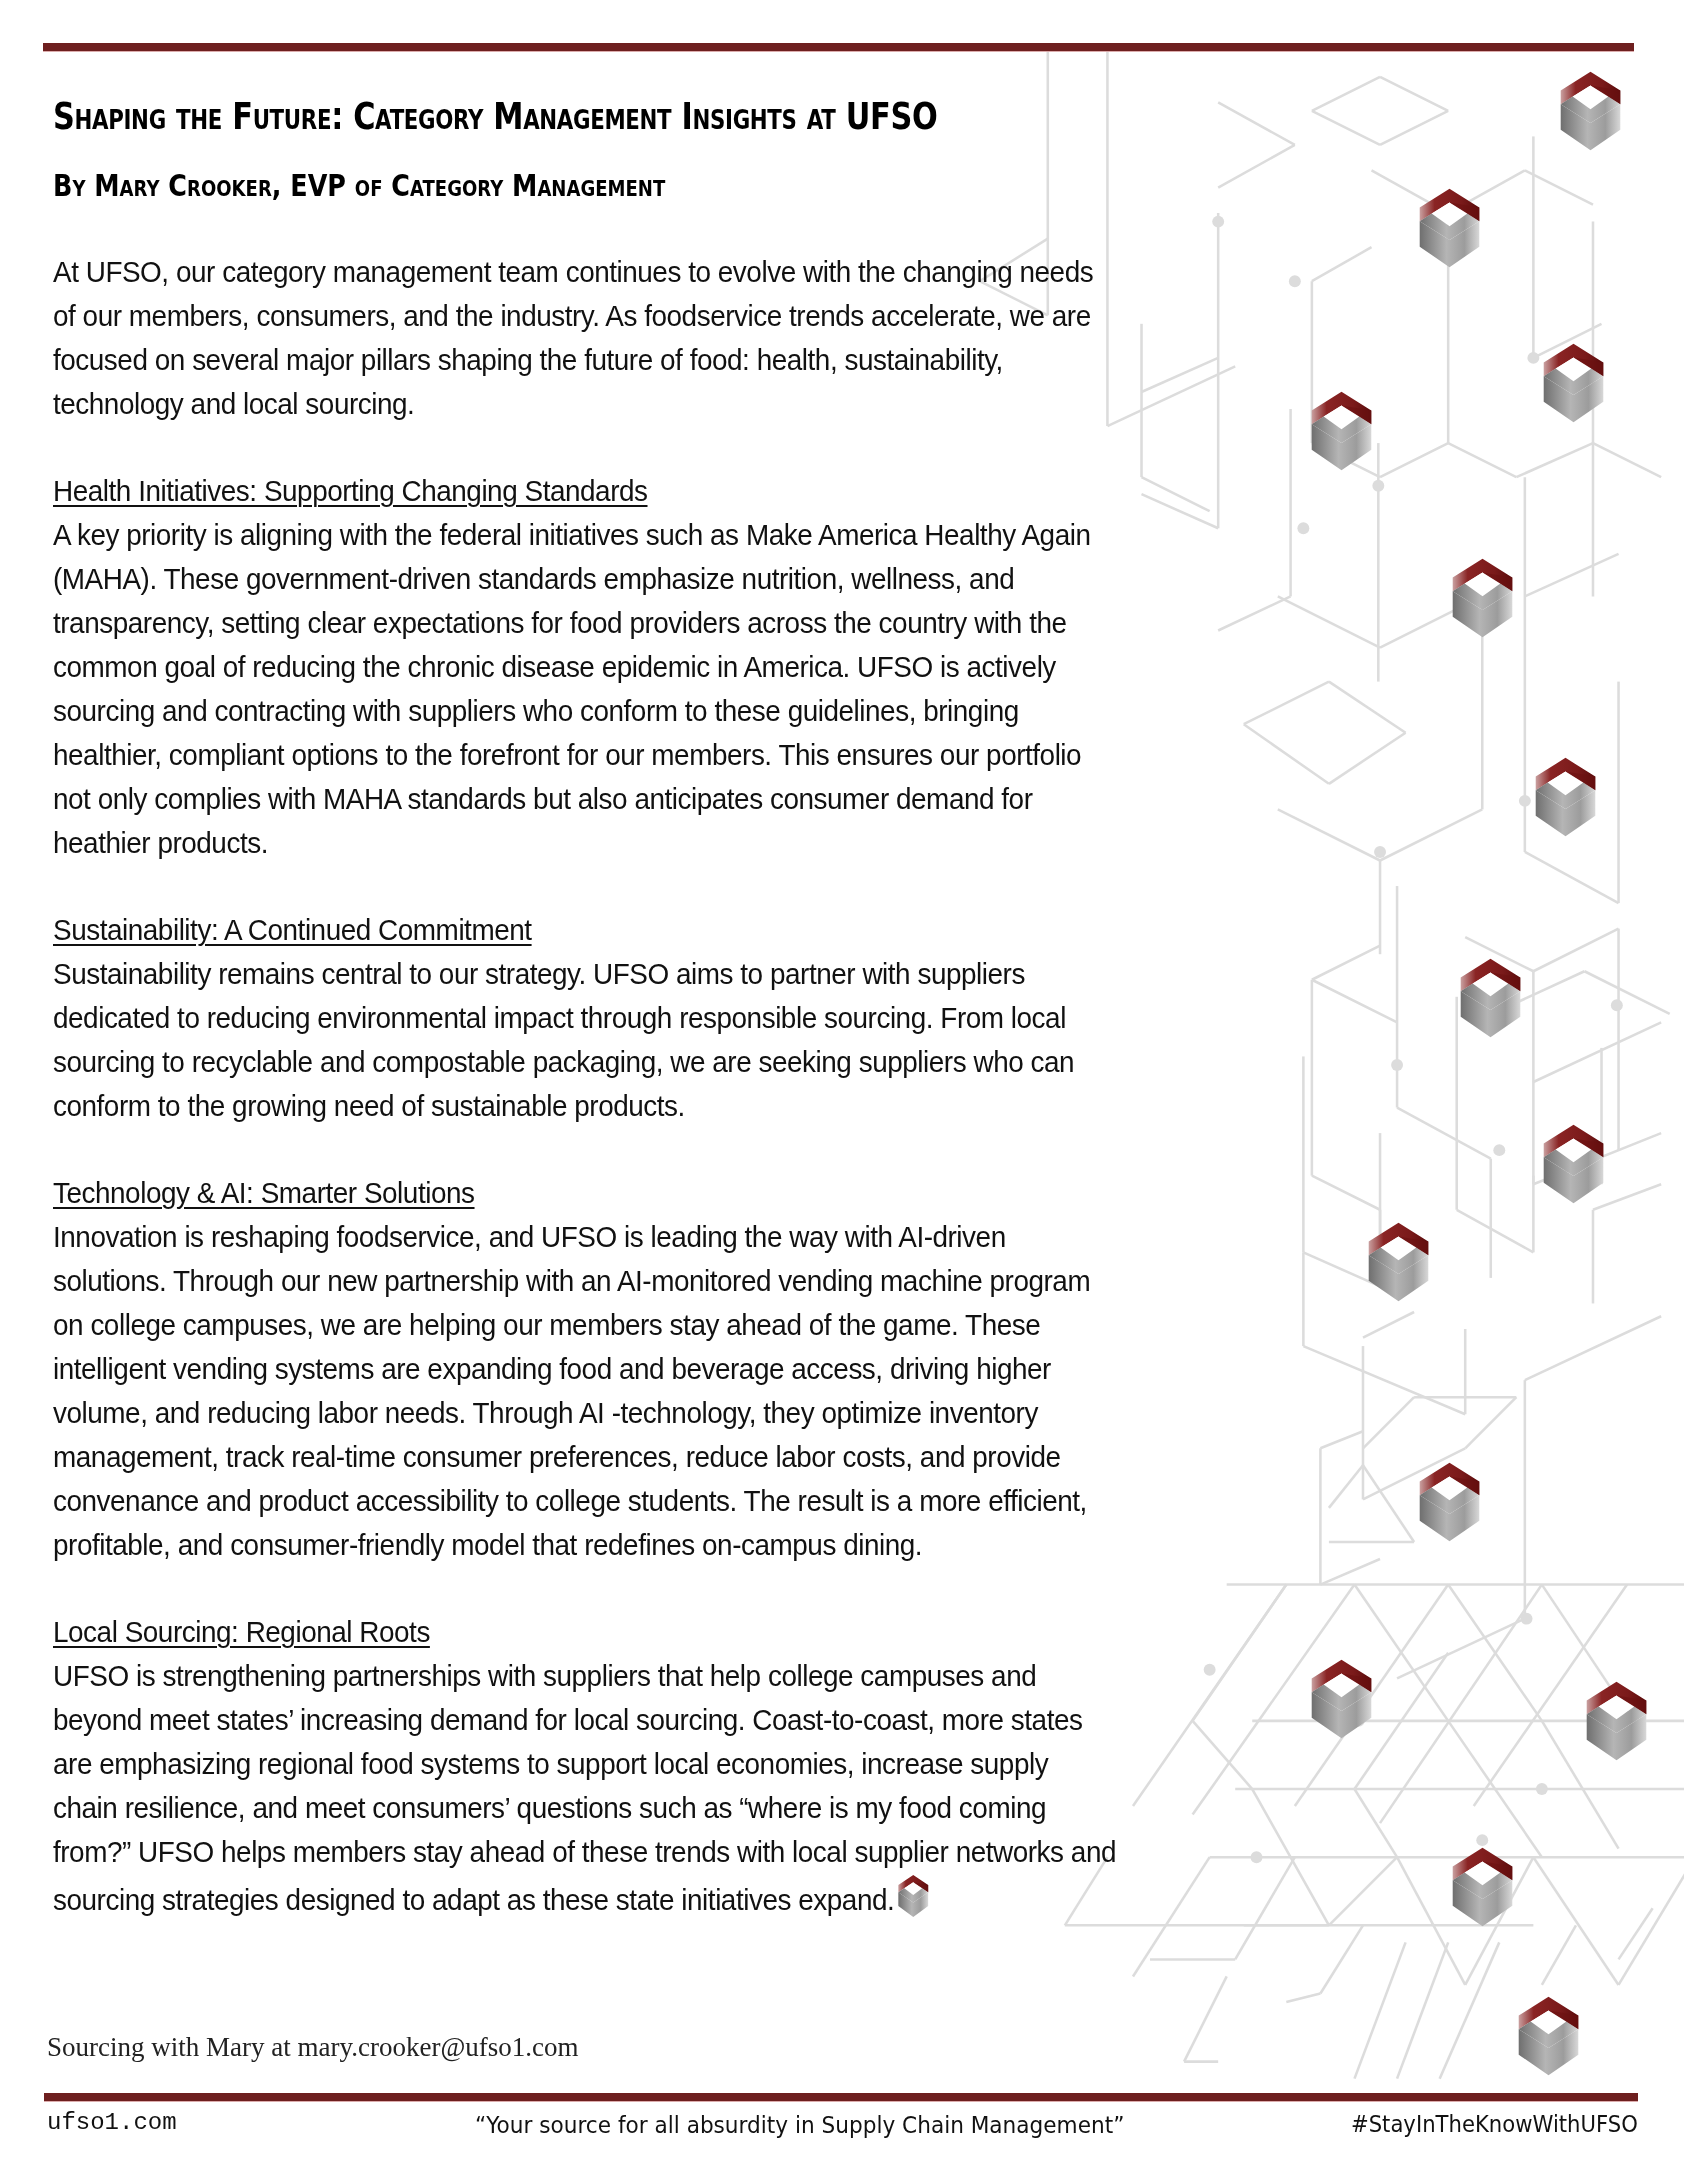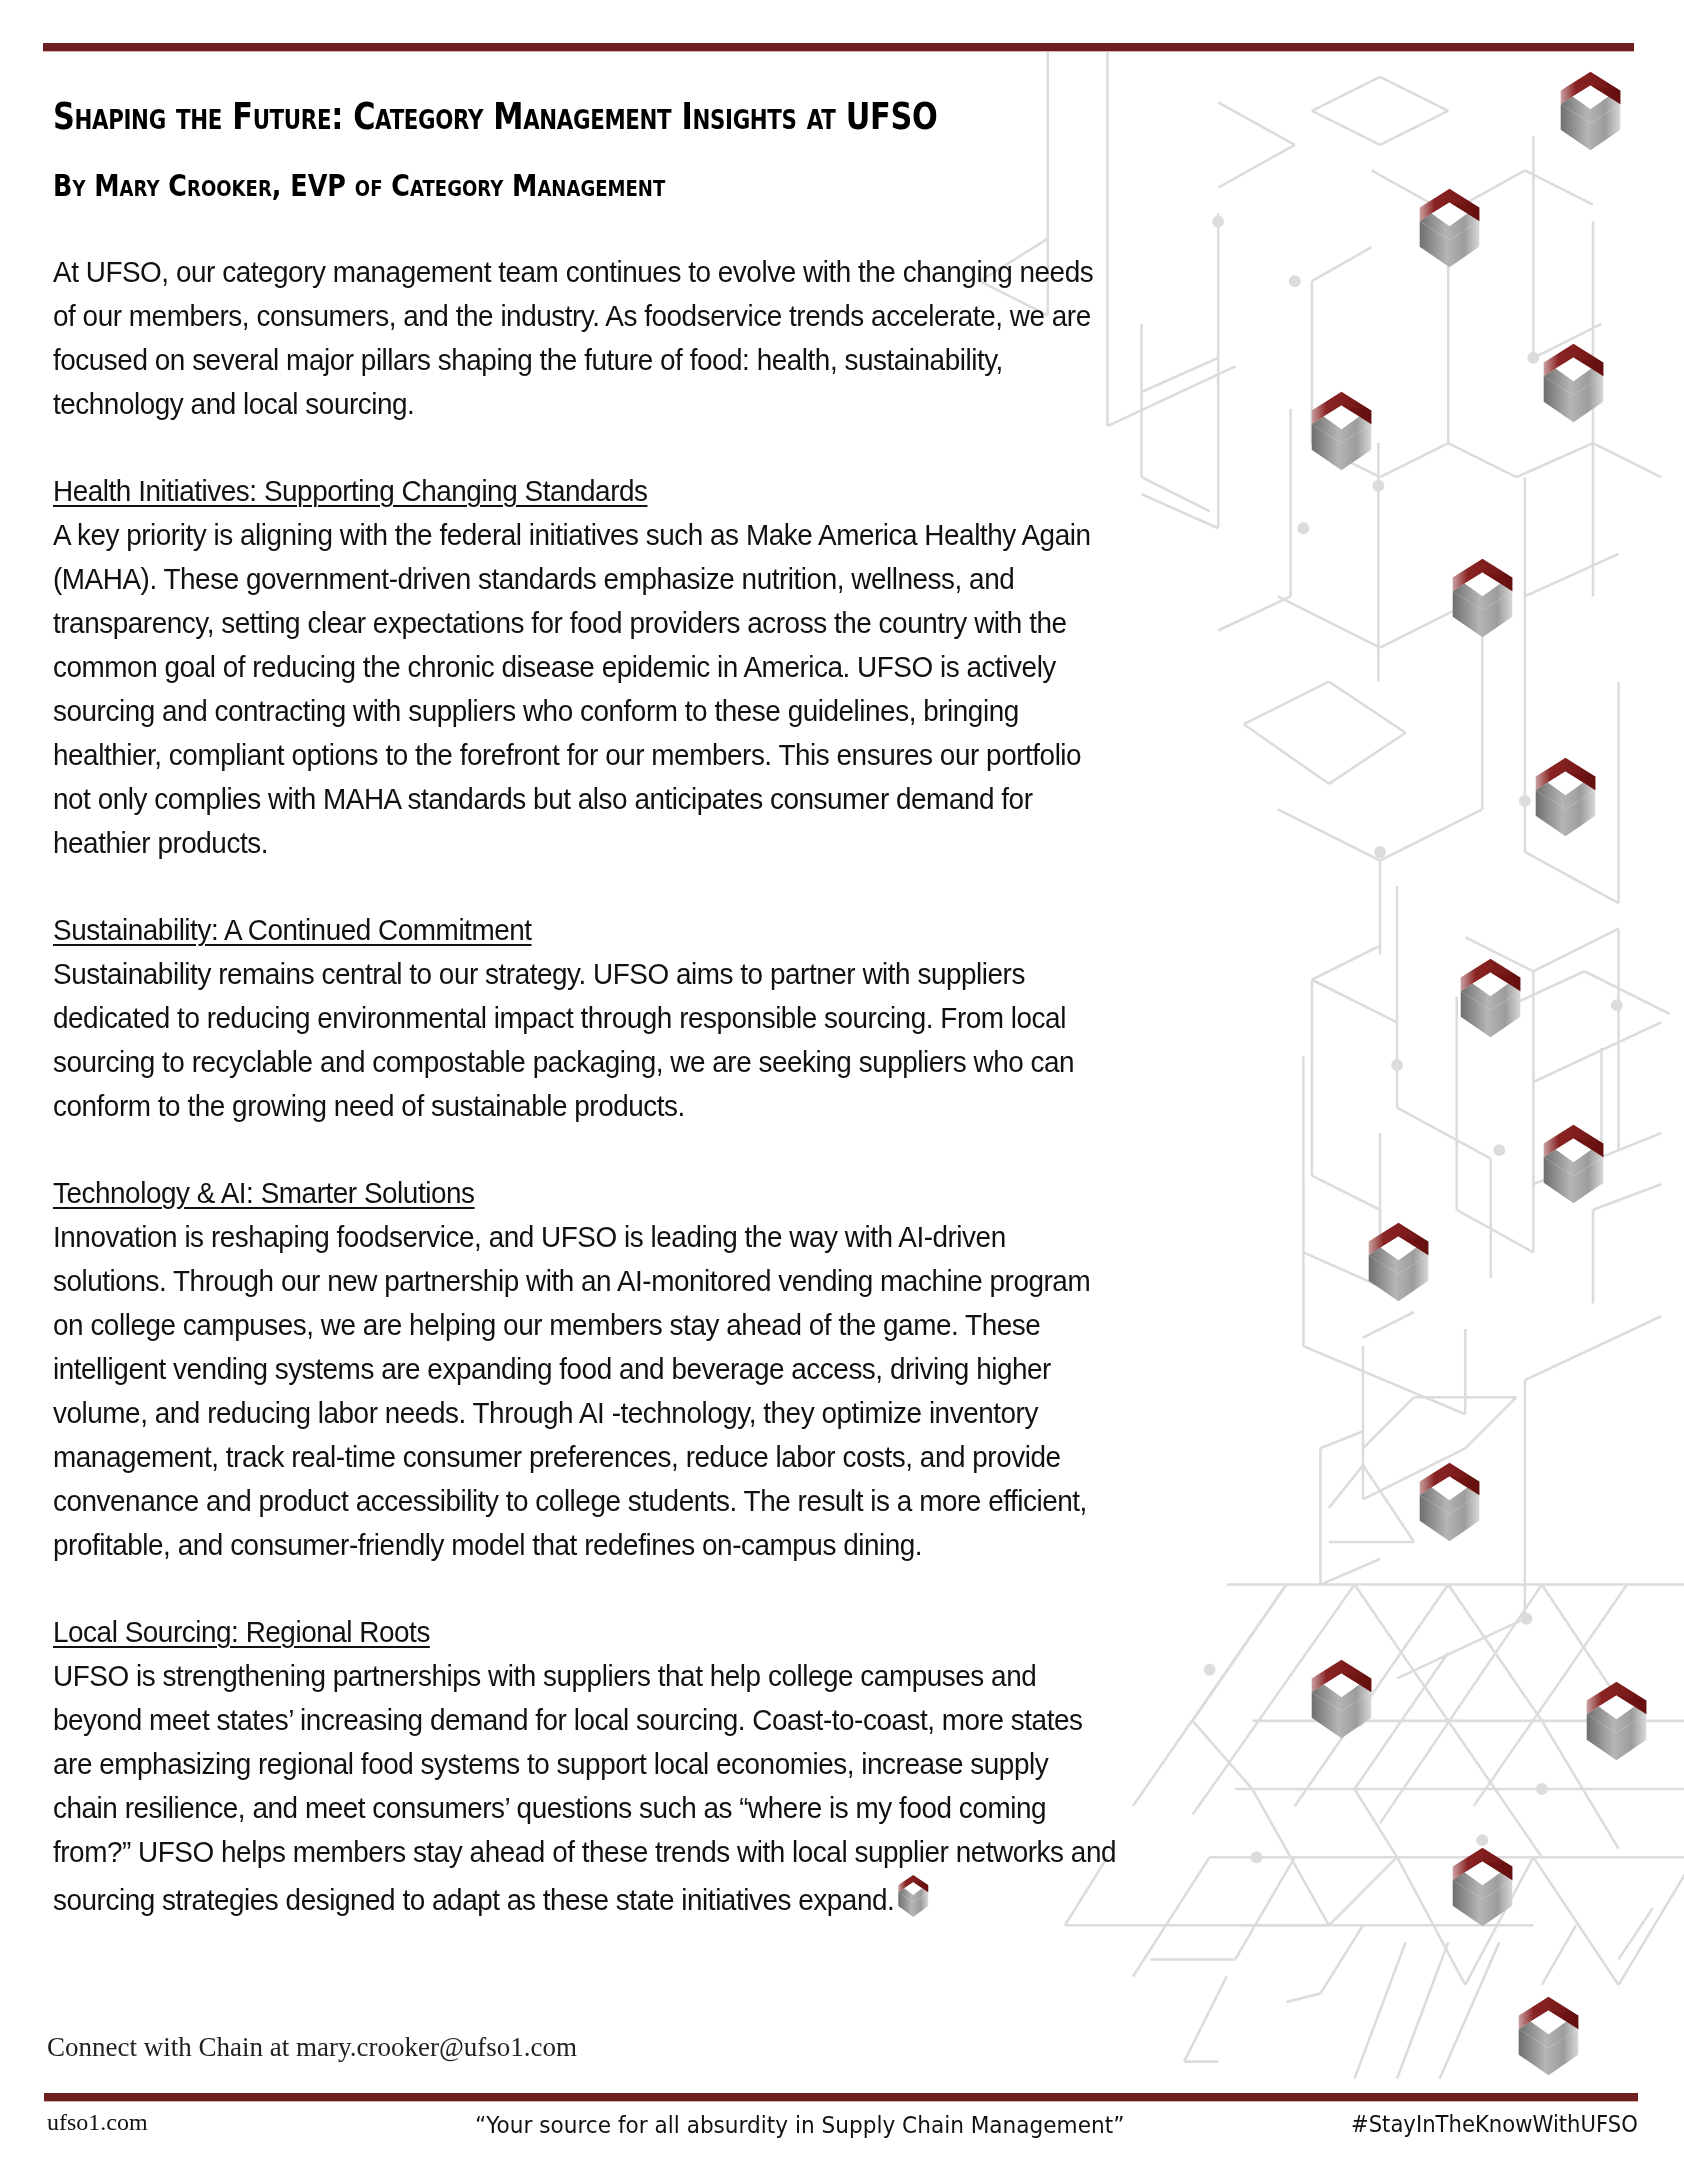--- a/index.html
+++ b/index.html
@@ -9,21 +9,21 @@
   .rule.top { top: 43px; }
   .rule.bottom { top: 2093px; left: 44px; width: 1594px; }
   .title { position: absolute; left: 53px; top: 95px; margin: 0; z-index: 3; font-family: "DejaVu Sans", sans-serif; font-weight: bold; font-size: 37px; letter-spacing: -0.4px; font-variant: small-caps; transform: scaleX(0.82); transform-origin: left top; white-space: nowrap; color: #000; }
   .byline { position: absolute; left: 53px; top: 167px; margin: 0; z-index: 3; font-family: "DejaVu Sans", sans-serif; font-weight: bold; font-size: 31px; font-variant: small-caps; transform: scaleX(0.82); transform-origin: left top; white-space: nowrap; color: #000; }
   .article { position: absolute; left: 53px; top: 250px; width: 1210px; z-index: 3; }
   .para { margin: 0 0 43px 0; font-family: "Liberation Sans", sans-serif; font-size: 30px; line-height: 44px; letter-spacing: -0.5px; color: #111; }
   .para .line { display: block; white-space: nowrap; transform: scaleX(0.93); transform-origin: left center; }
   .heading { display: block; text-decoration: underline; text-underline-offset: 4.3px; text-decoration-thickness: 1.7px; white-space: nowrap; transform: scaleX(0.93); transform-origin: left center; }
   .inline-cube { display: inline-block; width: 34px; height: 44px; vertical-align: -8.5px; margin-left: 3.4px; }
   .contact { position: absolute; left: 47px; top: 2032px; z-index: 3; font-family: "Liberation Serif", serif; font-size: 27px; color: #222; white-space: nowrap; }
-  .footer-site { position: absolute; left: 47px; top: 2109px; z-index: 3; font-family: Liberation Serif, serif; font-size: 24px; color: #111; }
+  .footer-site { position: absolute; left: 47px; top: 2109px; z-index: 3; font-family: Liberation Mono, monospace; font-size: 24px; color: #111; }
   .footer-tagline { position: absolute; left: 475px; top: 2112px; z-index: 3; font-family: "DejaVu Sans", sans-serif; font-size: 23px; color: #111; white-space: nowrap; transform: scaleX(0.94); transform-origin: left top; }
   .footer-hashtag { position: absolute; right: 47px; top: 2111px; z-index: 3; font-family: "DejaVu Sans", sans-serif; font-size: 23px; color: #111; white-space: nowrap; transform: scaleX(0.92); transform-origin: right top; }
   .cube { position: absolute; width: 63px; height: 82px; z-index: 1; }
 </style>
 </head>
 <body>
 
 <svg id="bg-pattern" viewBox="0 0 1978 2560" xmlns="http://www.w3.org/2000/svg">
   <defs>
     <linearGradient id="redGrad" x1="0" y1="0" x2="1" y2="0">
@@ -249,21 +249,21 @@
     <span class="line">beyond meet states’ increasing demand for local sourcing. Coast-to-coast, more states</span>
     <span class="line">are emphasizing regional food systems to support local economies, increase supply</span>
     <span class="line">chain resilience, and meet consumers’ questions such as “where is my food coming</span>
     <span class="line">from?” UFSO helps members stay ahead of these trends with local supplier networks and</span>
     <span class="line"><span>sourcing strategies designed to adapt as these state initiatives expand.</span><svg class="inline-cube" viewBox="0 0 74 96">
           <use href="#cubeSym"></use>
         </svg></span>
   </p>
 </div>
 
-<div class="contact">Connect with Chain at mary.crooker@ufso1.com</div>
+<div class="contact">Sourcing with Mary at mary.crooker@ufso1.com</div>
 
 <div class="rule bottom"></div>
 
 <div class="footer-site">ufso1.com</div>
 <div class="footer-tagline">“Your source for all absurdity in Supply Chain Management”</div>
 <div class="footer-hashtag">#StayInTheKnowWithUFSO</div>
 
 <div id="cube-layer">
     <svg class="cube" viewBox="0 0 74 96" style="left: 1559px; top: 70px;">
       <use href="#cubeSym"></use>

